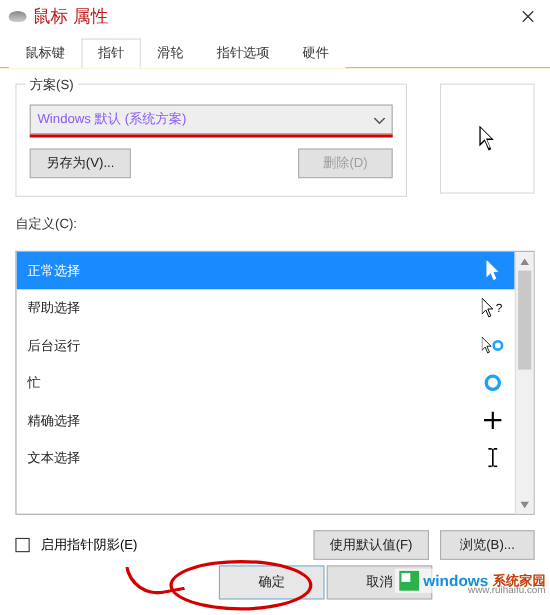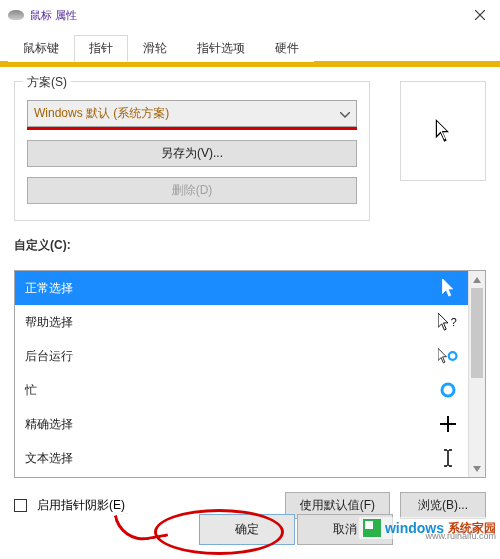--- a/index.html
+++ b/index.html
@@ -1,38 +1,38 @@
 <!DOCTYPE html>
 <html><head>
 <meta charset="utf-8">
 <style>
   * { box-sizing: border-box; margin: 0; padding: 0; font-family: "Microsoft YaHei", "Segoe UI", sans-serif; font-size: 12px; }
   body { background: #fff; width: 500px; height: 559px; position: relative; overflow: hidden; }
   .titlebar { display: flex; align-items: center; padding: 6px 8px; height: 30px; }
   .titlebar .mouse-ico { width: 16px; height: 10px; border-radius: 50% 50% 40% 40%; background: linear-gradient(#888,#ccc); margin-right: 6px; }
-  .titlebar .title { flex: 1; color: #4c1d95; font-size: 11px; }
+  .titlebar .title { flex: 1; color: #b91c1c; font-size: 16px; }
   .close-btn { width: 40px; height: 30px; display: flex; align-items: center; justify-content: center; margin:-6px -8px -6px 0; }
   .close-btn svg { width: 10px; height: 10px; }
-  .tabs { display: flex; border-bottom: 6px solid #eab308; padding: 0 8px; margin-top: 4px; }
+  .tabs { display: flex; border-bottom: 1px solid #eab308; padding: 0 8px; margin-top: 4px; }
   .tab { padding: 4px 14px; border: 1px solid transparent; border-bottom: none; color: #333; position: relative; top: 1px; background:#fff;}
   .tab.active { border-color: #d9d9d9; border-bottom: 1px solid #fff; }
   .content { padding: 14px 14px 0 14px; }
   .row1 { display: flex; gap: 30px; }
   .scheme-group { flex: 1; border: 1px solid #d9d9d9; padding: 10px 12px 16px 12px; position: relative; }
   .scheme-group .legend { position: absolute; top: -8px; left: 8px; background: #fff; padding: 0 4px; color: #333; }
-  .dropdown { width: 100%; border: 1px solid #a7a7a7; background: #eee; padding: 4px 20px 4px 6px; position: relative; margin-top: 8px; color:#a16207;}
+  .dropdown { width: 100%; border: 1px solid #a7a7a7; background: #eee; padding: 4px 20px 4px 6px; position: relative; margin-top: 8px; color:#8b5cf6;}
   .dropdown .chev { position: absolute; right: 6px; top: 50%; transform: translateY(-50%); }
   .underline { height: 3px; background: #d40000; margin-top: 0px; width: 100%; }
-  .scheme-btns { display: flex; gap: 10px; justify-content: space-between; margin-top: 10px; flex-direction: column; }
+  .scheme-btns { display: flex; gap: 10px; justify-content: space-between; margin-top: 10px; }
   .btn { border: 1px solid #adadad; background: #e1e1e1; padding: 4px 14px; color: #222; min-width:86px; text-align:center;}
   .btn.disabled { color: #a0a0a0; }
   .preview-box { width: 86px; height: 100px; border: 1px solid #d9d9d9; display: flex; align-items: center; justify-content: center; }
   .preview-box svg { width: 18px; height: 24px; }
-  .customize-label { margin: 16px 0 4px 0; color:#333;font-weight:bold; }
-  .list-wrap { display: flex; border: 1px solid #a7a7a7; height: 208px; margin-top: 16px; }
+  .customize-label { margin: 16px 0 4px 0; color:#333; }
+  .list-wrap { display: flex; border: 1px solid #a7a7a7; height: 240px; margin-top: 16px; }
   .list { flex: 1; overflow: hidden; }
   .list-item { display: flex; align-items: center; justify-content: space-between; padding: 8px 10px; height: 34px; color:#222;}
   .list-item.selected { background: #1a8cff; color: #fff; }
   .list-item .icon { width: 20px; display:flex; justify-content:center; }
   .scrollbar { width: 17px; background: #f0f0f0; display: flex; flex-direction: column; border-left:1px solid #ddd;}
   .scrollbar .arrow { height: 17px; display: flex; align-items: center; justify-content: center; color: #666; }
   .scrollbar .track { flex: 1; position: relative; }
   .scrollbar .thumb { position: absolute; top: 0; left: 2px; right: 2px; height: 90px; background: #c8c8c8; }
   .footer1 { display: flex; align-items: center; gap: 10px; margin: 14px 0 0 0; }
   .checkbox { width: 13px; height: 13px; border: 1px solid #333; display:inline-block; }

